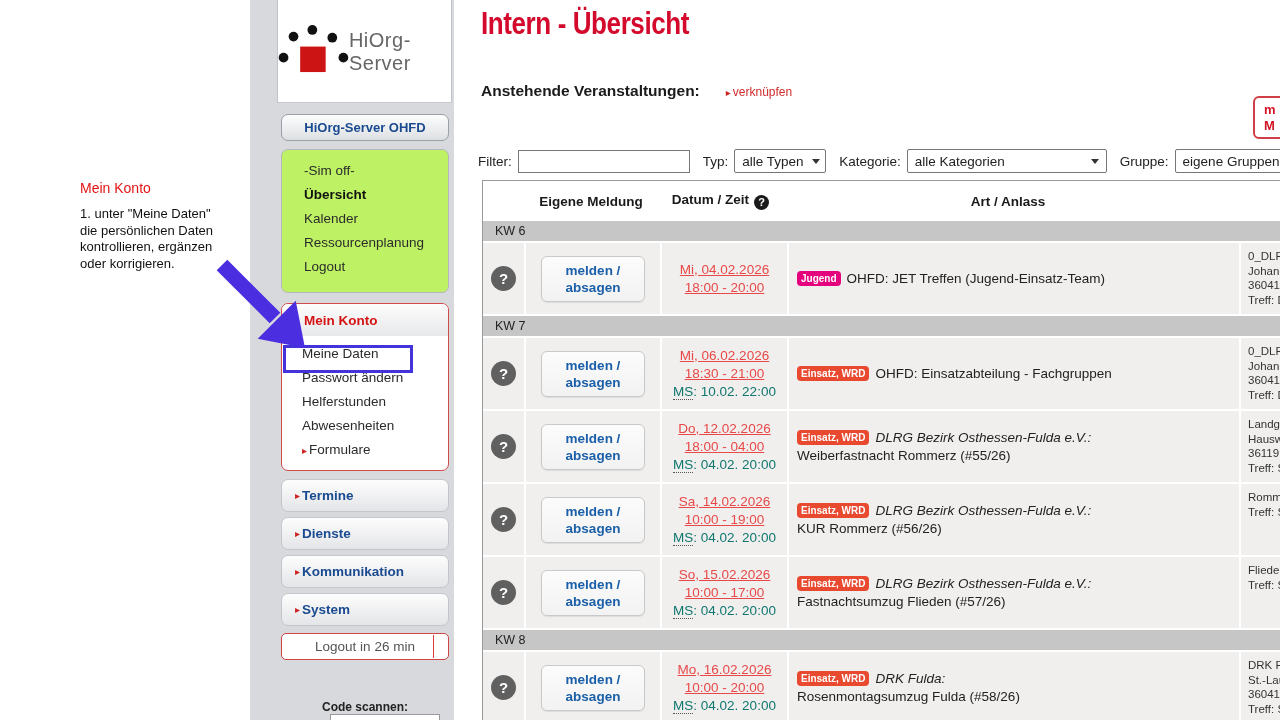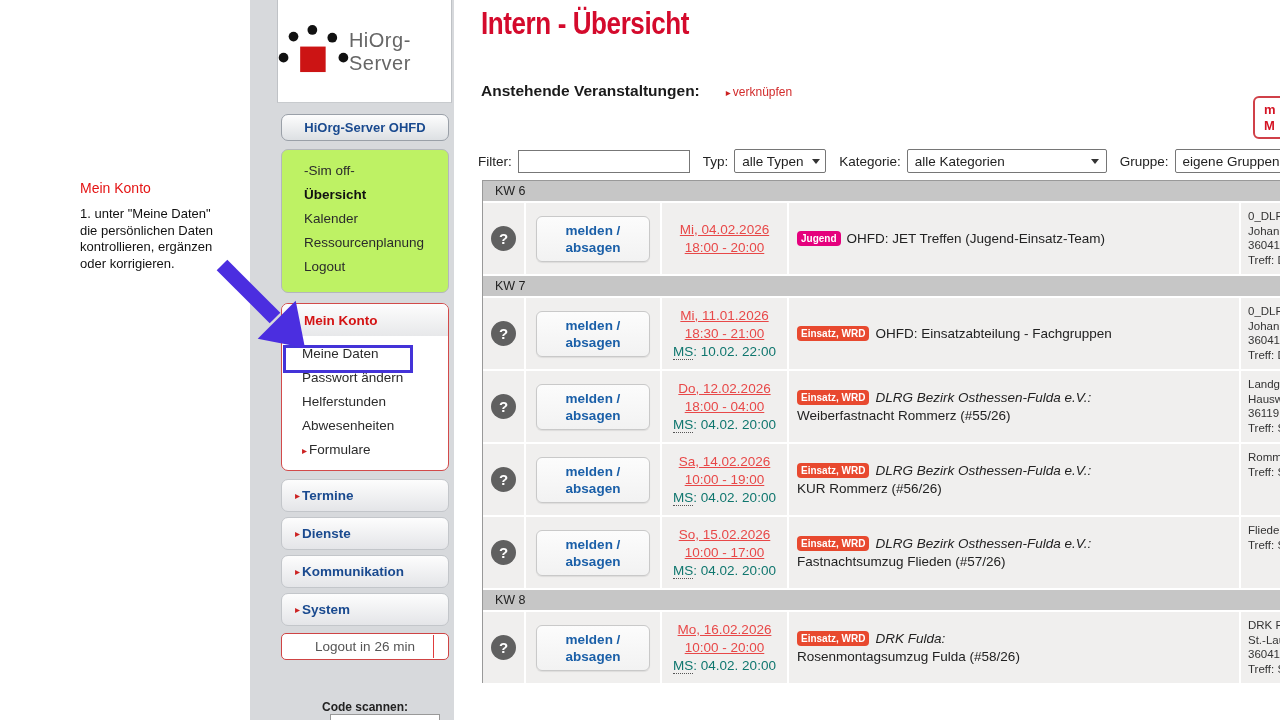--- a/index.html
+++ b/index.html
@@ -76,21 +76,21 @@
     font-size:11px; font-weight:bold; text-align:center; line-height:15px; margin-left:5px; vertical-align:-2px; }
   .rows { display:flex; flex-direction:column; gap:2px; background:#fff; }
   .kw-row { height:20px; background:#c6c6c6; display:flex; align-items:center; padding-left:12px;
     font-size:12.5px; color:#222; }
   .ev-row { display:grid; grid-template-columns:41px 134px 125px 450px 200px; gap:2px; background:#fff; min-height:71px; }
   .ev-row > div { background:#f0efee; }
   .c-help { display:flex; align-items:center; justify-content:center; }
   .help-circ { width:25px; height:25px; border-radius:50%; background:#606060; color:#fff;
     font-size:15px; font-weight:bold; text-align:center; line-height:25px; cursor:pointer; }
   .c-btn { display:flex; align-items:center; justify-content:center; }
-  .mbtn { width:114px; height:46px; border:1px solid #c9c9c9; border-radius:6px;
+  .mbtn { width:104px; height:46px; border:1px solid #c9c9c9; border-radius:6px;
     background:linear-gradient(#fcfcfc,#f2f2f2); box-shadow:0 1px 1px rgba(0,0,0,.08);
     color:#1a5fa8; font-weight:bold; font-size:13.5px; line-height:17px; text-align:center; cursor:pointer;
     font-family:inherit; }
   .c-date { display:flex; flex-direction:column; align-items:center; justify-content:center;
     font-size:13.5px; line-height:18px; }
   .d-red { color:#e84848;text-decoration:underline; }
   .d-ms { color:#0f766e; }
   .ms-abbr { border-bottom:1px dotted #555; }
   .c-ev { display:flex; flex-direction:column; justify-content:center; padding-left:8px; gap:3px;
     font-size:13.5px; color:#222; }
@@ -209,20 +209,29 @@
     <span class="chev"></span>
   </div>
   <label class="ml">Gruppe:</label>
   <div class="sel" style="width:150px">
     <span>eigene Gruppen</span>
 
   </div>
 </div>
 
 <div class="tbl">
+  <div class="thead">
+    <div class="th"></div>
+    <div class="th">Eigene Meldung</div>
+    <div class="th">
+      <span>Datum / Zeit</span><span class="qmark">?</span>
+    </div>
+    <div class="th">Art / Anlass</div>
+    <div class="th"></div>
+  </div>
   <div class="rows" id="rows">
       <div class="kw-row">KW 6</div>
       <div class="ev-row">
         <div class="c-help">
           <span class="help-circ">?</span>
         </div>
         <div class="c-btn">
           <button class="mbtn">
             <div>melden /</div>
             <div>absagen</div>
@@ -247,21 +256,21 @@
         <div class="c-help">
           <span class="help-circ">?</span>
         </div>
         <div class="c-btn">
           <button class="mbtn">
             <div>melden /</div>
             <div>absagen</div>
           </button>
         </div>
         <div class="c-date">
-          <div class="d-red">Mi, 11.01.2026</div>
+          <div class="d-red">Mi, 06.02.2026</div>
           <div class="d-red">18:30 - 21:00</div>
           <div class="d-ms"><span class="ms-abbr">MS</span>: 10.02. 22:00</div>
         </div>
         <div class="c-ev">
           <div><span class="badge" style="background: rgb(232, 73, 47);">Einsatz, WRD</span><span>OHFD: Einsatzabteilung - Fachgruppen</span></div>
         </div>
         <div class="c-loc">
           <div>0_DLRG</div>
           <div>Johanne</div>
           <div>36041 F</div>

